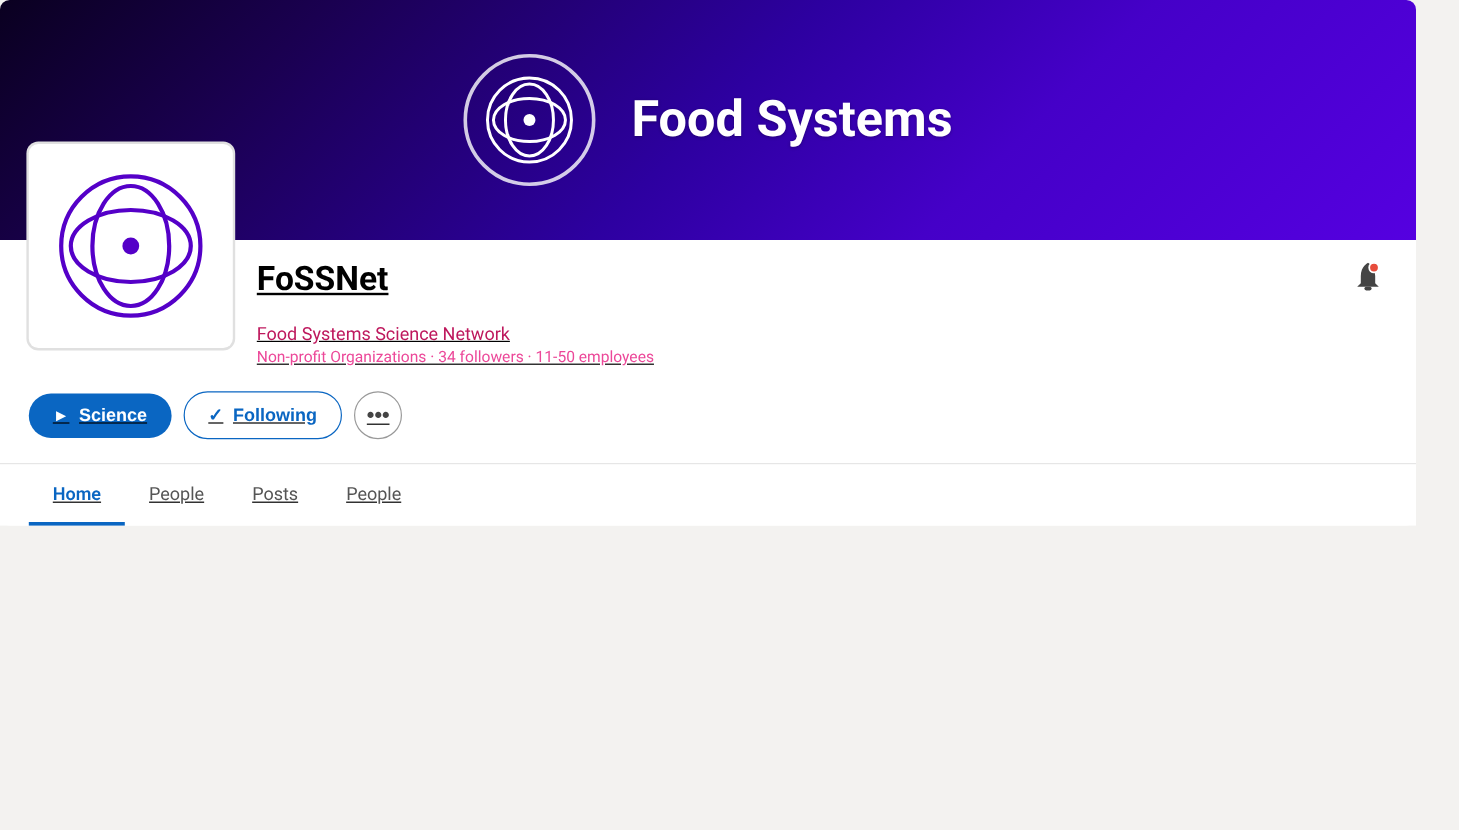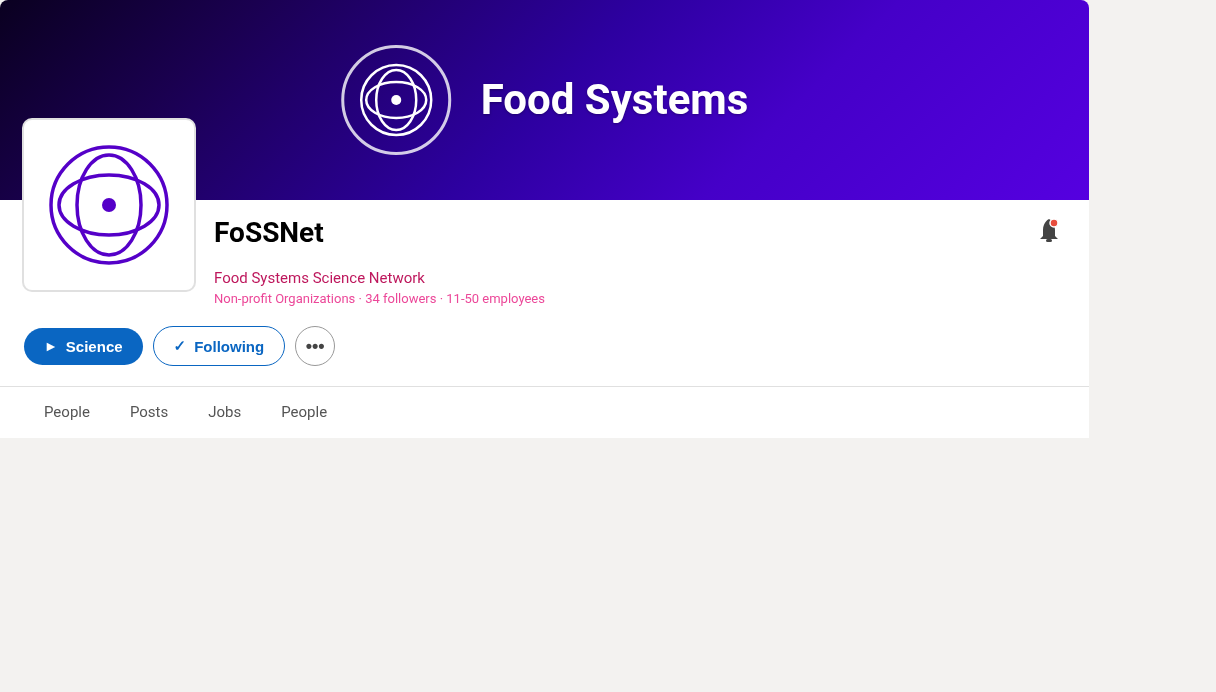--- a/index.html
+++ b/index.html
@@ -9,22 +9,23 @@
     }
 
     body {
       font-family: -apple-system, BlinkMacSystemFont, 'Segoe UI', Roboto, Helvetica, Arial, sans-serif;
       background: #f3f2f0;
       width: 1216px;
       min-height: 692px;
     }
 
     .page-wrapper {
-      width: 1089px;
+      width: 1180px;
       background: #f3f2f0;
+      text-decoration: underline;
     }
 
     .profile-card {
       background: #fff;
       border-radius: 8px;
       overflow: visible;
       position: relative;
       margin: 0;
     }
 
@@ -279,28 +280,28 @@
         </button>
         <button class="btn-more">
           <span>•••</span>
         </button>
       </div>
     </div>
 
     <div class="divider"></div>
 
     <nav class="nav-tabs">
+      <a class="nav-tab active">
+        <span>Home</span>
+      </a>
       <a class="nav-tab">
         <span>People</span>
       </a>
       <a class="nav-tab">
         <span>Posts</span>
       </a>
       <a class="nav-tab">
-        <span>Jobs</span>
-      </a>
-      <a class="nav-tab">
         <span>People</span>
       </a>
     </nav>
 
   </div>
 </div>
 
 </body></html>

